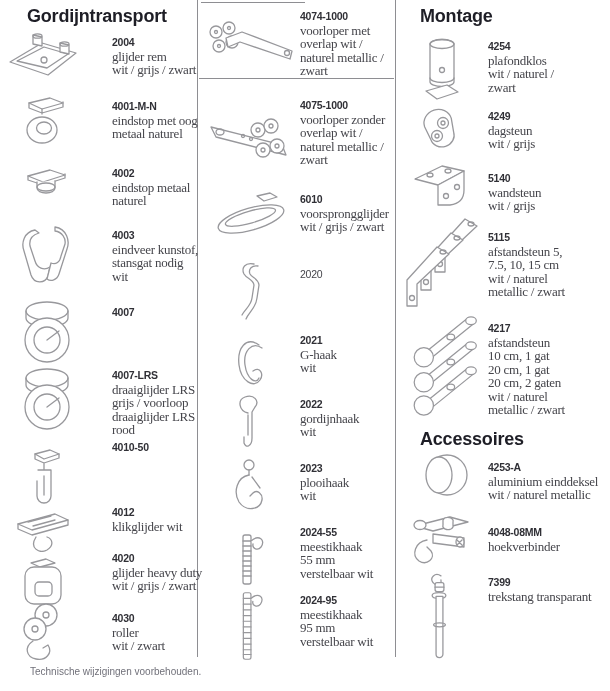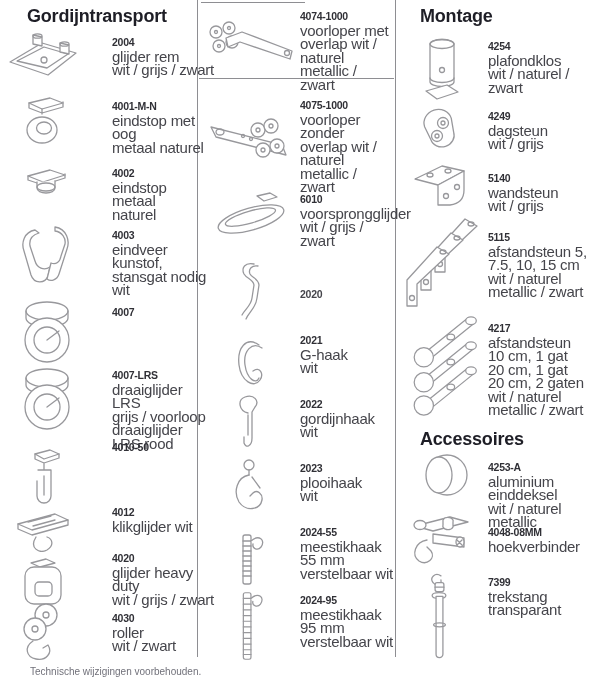--- a/index.html
+++ b/index.html
@@ -15,22 +15,22 @@
   .item{position:absolute;left:0;right:0;}
   .illu{position:absolute;}
   .illu svg{width:100%;height:100%;display:block;}
   .illu svg *{stroke:#98989c;fill:none;stroke-width:1.3;stroke-linecap:round;stroke-linejoin:round;}
   .illu svg .f{fill:#fff;}
   .txt{position:absolute;top:0;}
   .c1 .txt{left:112px;width:102px;}
   .c2 .txt{left:101px;width:96px;}
   .c3 .txt{left:91px;width:122px;}
   .code{font-size:10.5px;font-weight:bold;color:#303036;letter-spacing:-0.25px;line-height:13.5px;}
-  .code.light{font-weight:bold;color:#45454b;margin-top:20px;}
-  .desc{font-size:15px;color:#45454b;letter-spacing:-0.25px;line-height:13.5px;white-space:pre-line;}
+  .code.light{font-weight:normal;color:#45454b;}
+  .desc{font-size:13px;color:#45454b;letter-spacing:-0.25px;line-height:13.5px;white-space:pre-line;font-family:Liberation Serif, serif;}
   .footer{position:absolute;left:30px;top:666px;font-size:10px;color:#71717a;}
 </style>
 </head>
 <body>
 
 <div class="page">
 
   <div class="vline" style="left:197px"></div>
   <div class="vline" style="left:395px"></div>
   <div class="hline" style="left:201px;top:2px;width:104px"></div>

